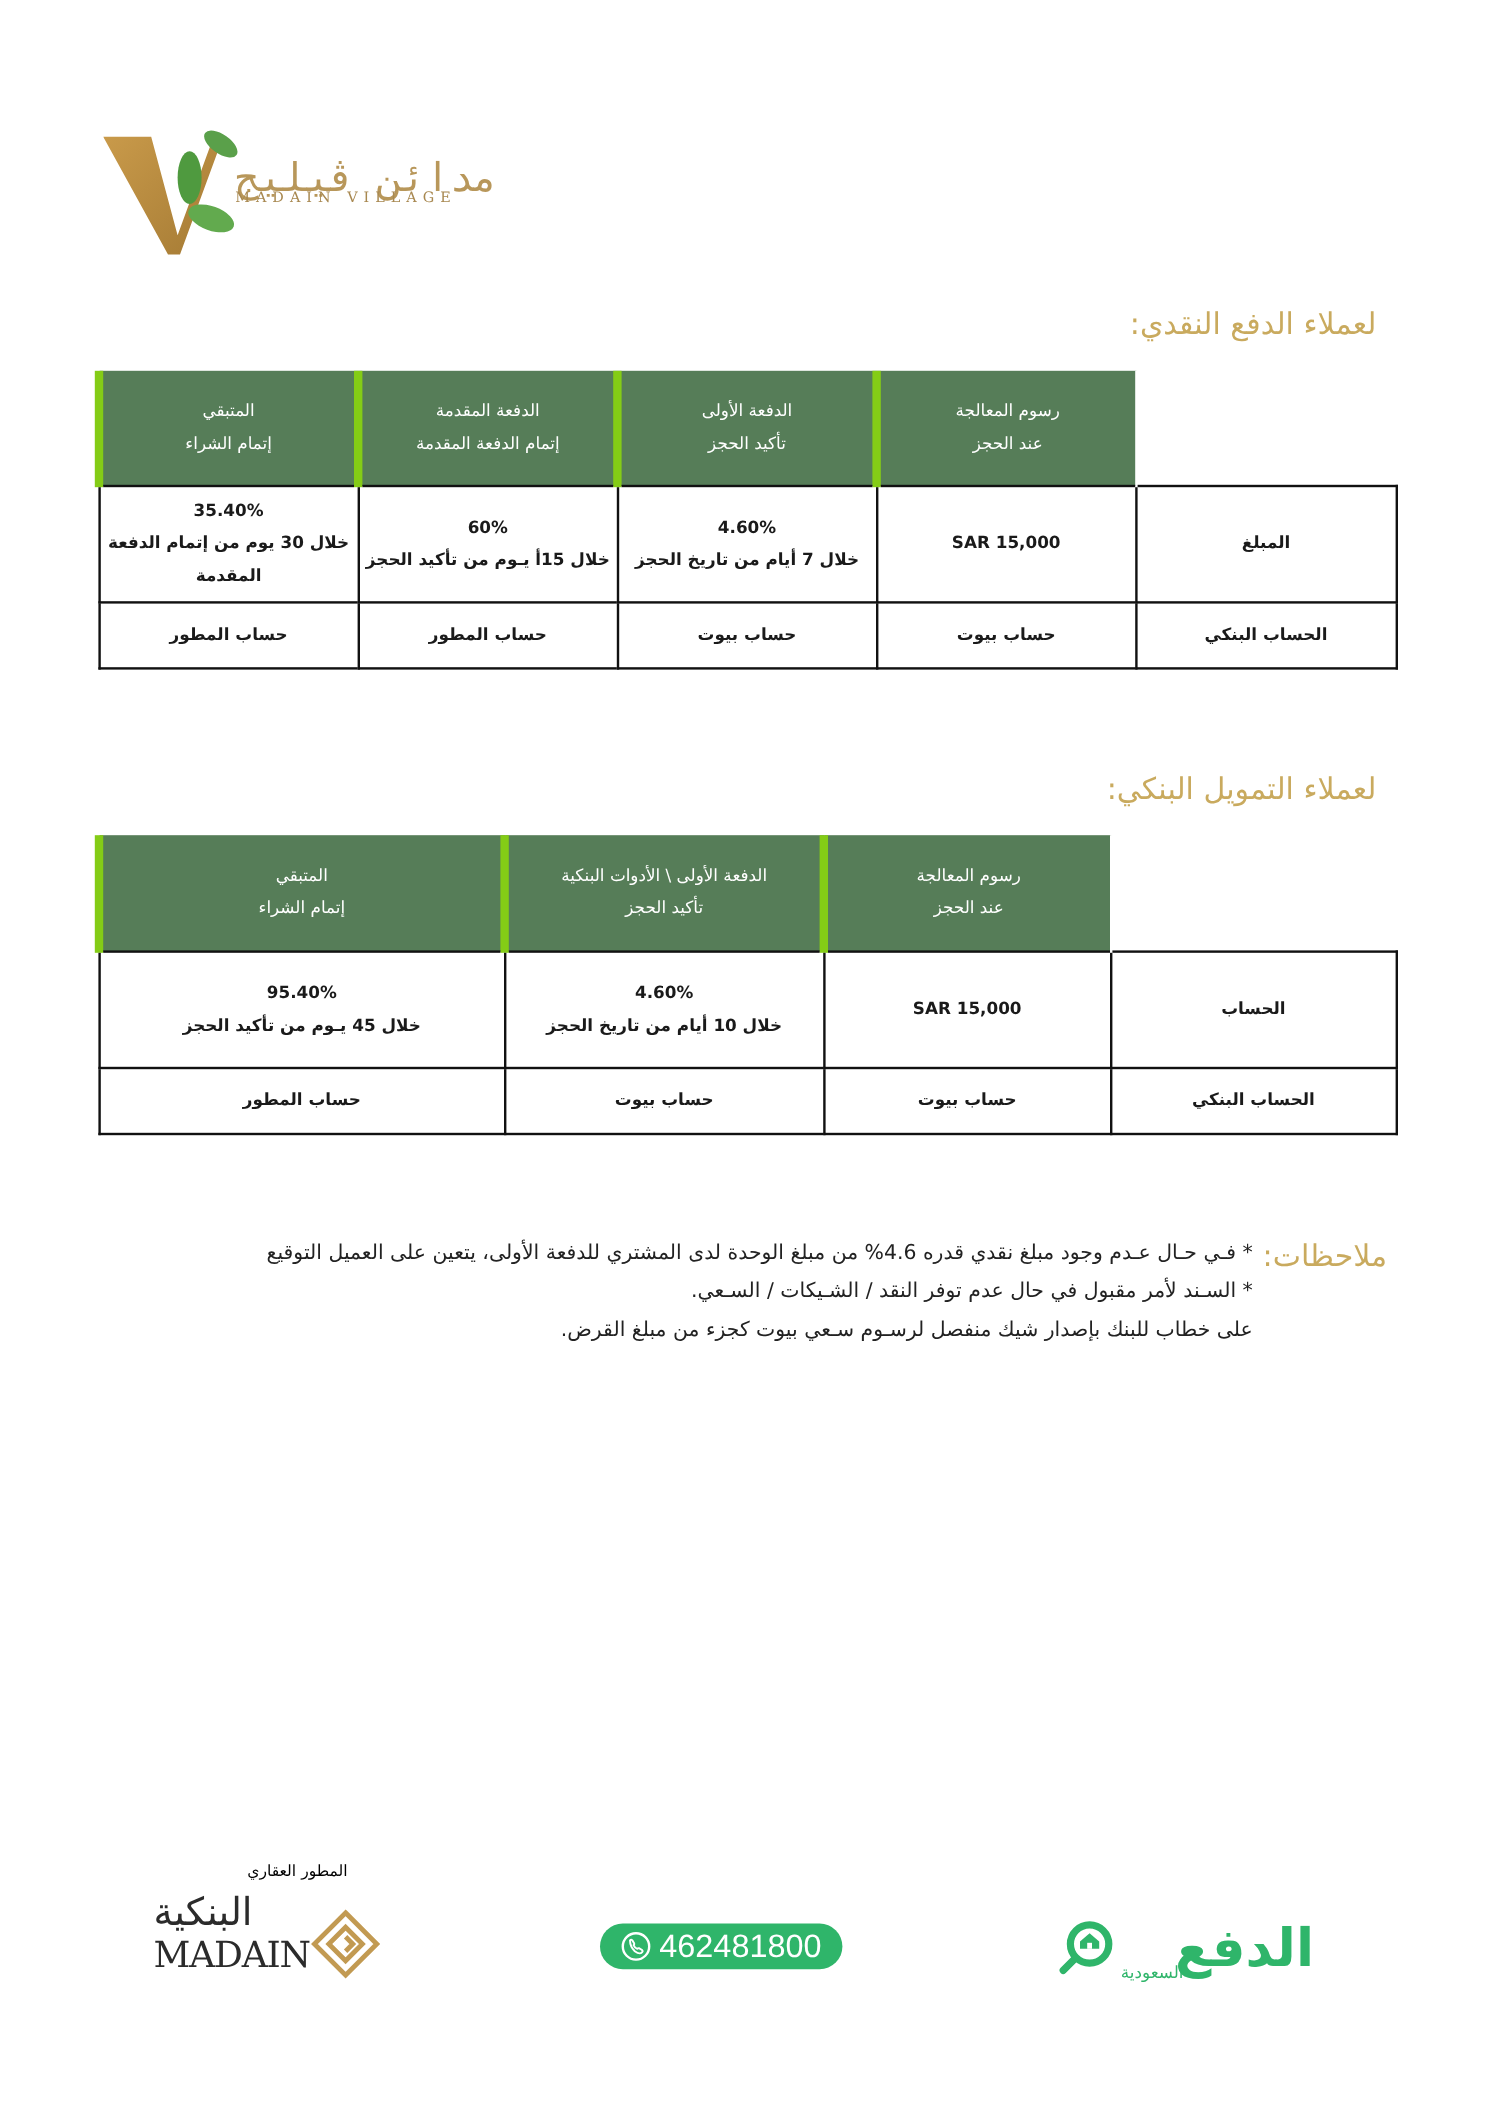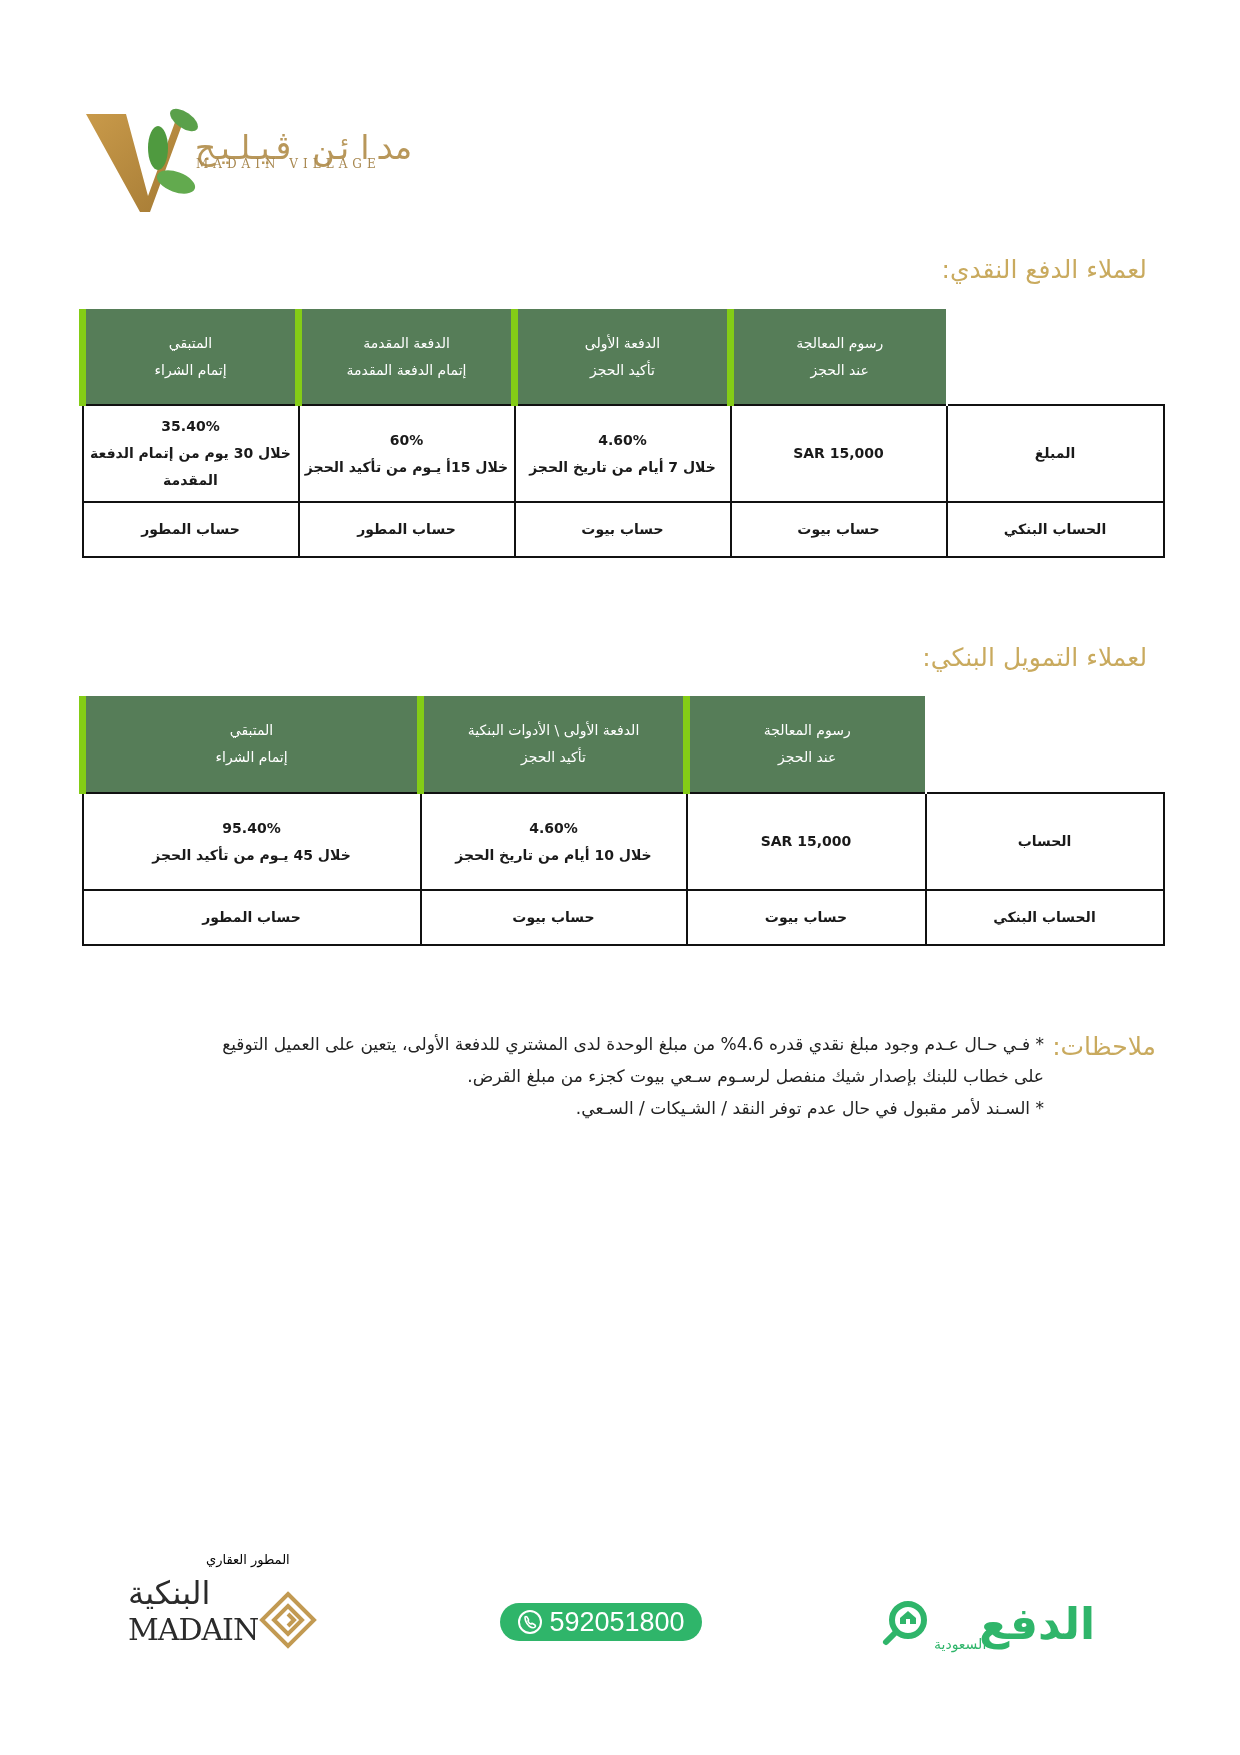--- a/index.html
+++ b/index.html
@@ -163,41 +163,41 @@
     <td>حساب بيوت</td>
     <td>حساب بيوت</td>
     <td>حساب المطور</td>
   </tr>
 </tbody>
   </table>
 
 <div class="abs notes-label" style="right:84px;">ملاحظات:</div>
 <div class="abs notes" style="right:196px;">
   <div>* فـي حـال عـدم وجود مبلغ نقدي قدره 4.6% من مبلغ الوحدة لدى المشتري للدفعة الأولى، يتعين على العميل التوقيع</div>
+  <div>* السـند لأمر مقبول في حال عدم توفر النقد / الشـيكات / السـعي.</div>
   <div>على خطاب للبنك بإصدار شيك منفصل لرسـوم سـعي بيوت كجزء من مبلغ القرض.</div>
-  <div>* السـند لأمر مقبول في حال عدم توفر النقد / الشـيكات / السـعي.</div>
 </div>
 
 <div class="abs dev-label">المطور العقاري</div>
 <div class="abs madain-ar">البنكية</div>
 <div class="abs madain-en">MADAIN</div>
 <svg class="abs madain-mark" viewBox="0 0 60 60">
   <g fill="none" stroke="#c29a52" stroke-width="4">
     <path d="M30 4 L56 30 L30 56 L4 30 Z"></path>
     <path d="M30 16 L44 30 L30 44 L16 30 Z"></path>
     <path d="M30 24 L36 30 L30 36"></path>
   </g>
 </svg>
 
 <div class="abs phone">
   <svg class="phone-icon" viewBox="0 0 26 26">
     <circle cx="13" cy="13" r="11" fill="none" stroke="#fff" stroke-width="2"></circle>
     <path d="M8 8 Q9 7 10 8 L11.5 10.5 Q11.8 11.3 11 12 Q12 14.5 14 15 Q14.7 14.2 15.5 14.5 L18 16 Q19 17 18 18 Q16 20 12 17 Q8 13 8 8 Z" fill="none" stroke="#fff" stroke-width="1.6"></path>
   </svg>
-  <span>592051800</span>
+  <span>462481800</span>
 </div>
 
 <svg class="abs bayut-icon" viewBox="0 0 50 50">
   <circle cx="28" cy="22" r="16" fill="none" stroke="#2fb56a" stroke-width="6"></circle>
   <path d="M20 26 L20 20 L28 13 L36 20 L36 26 Z" fill="#2fb56a"></path>
   <rect x="26" y="21" width="4" height="5" fill="#fff"></rect>
   <line x1="16" y1="34" x2="6" y2="44" stroke="#2fb56a" stroke-width="6" stroke-linecap="round"></line>
 </svg>
 <div class="abs bayut-logo" style="left:935px; width:160px;">الدفع</div>
 <div class="abs bayut-sub">السعودية</div>

